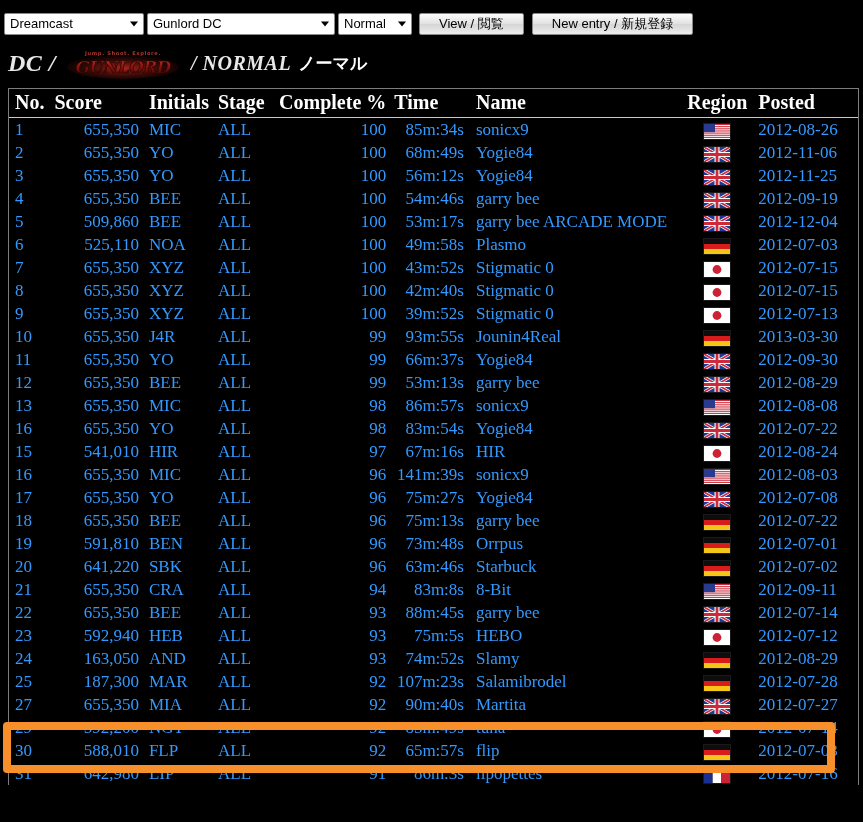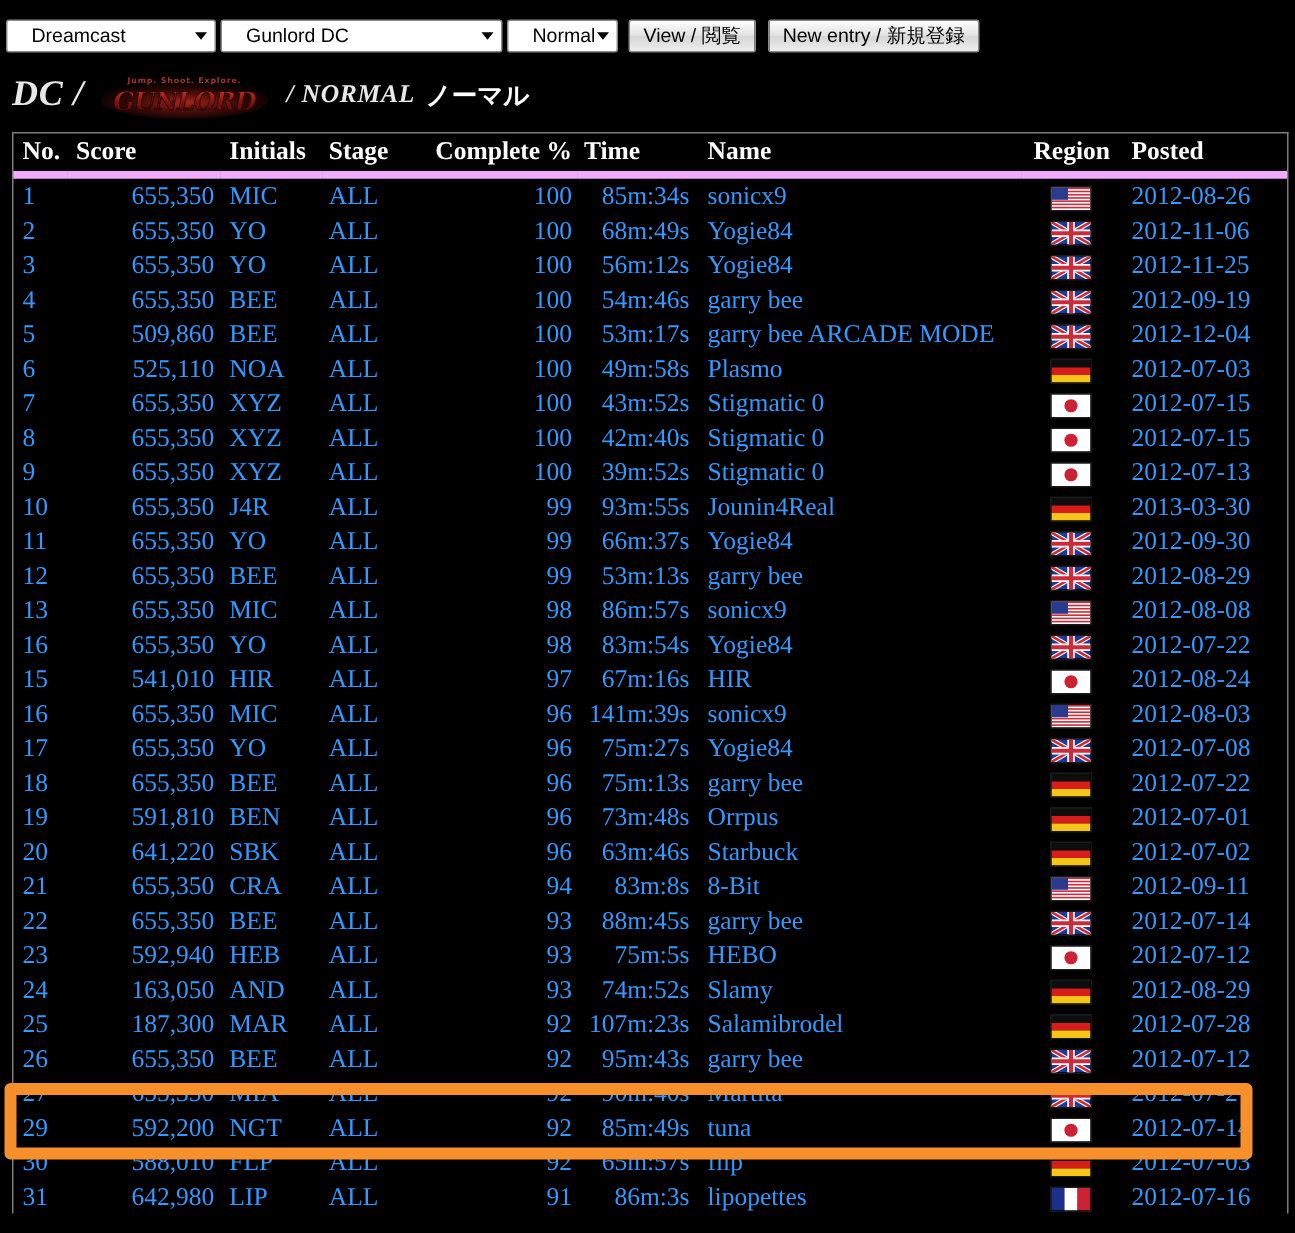--- a/index.html
+++ b/index.html
@@ -18,21 +18,21 @@
   .sel{
     position:relative;
     height:22px;
     background:#ffffff;
     border:1px solid #8a8a8a;
     border-radius:2px;
     color:#000;
     font-family:"Liberation Sans", sans-serif;
     font-size:13px;
     display:flex;align-items:center;
-    padding:0 20px 0 16px;
+    padding:0 20px 0 5px;
     box-sizing:border-box;
     white-space:nowrap;
   }
   .sel .arw{
     position:absolute;right:5px;top:50%;transform:translateY(-50%);
     width:0;height:0;
     border-left:4px solid transparent;
     border-right:4px solid transparent;
     border-top:5px solid #000;
   }
@@ -41,21 +41,21 @@
   #sel-mode{width:74px;}
   .btn{
     height:22px;
     background:linear-gradient(#fdfdfd,#e2e2e2 48%,#d6d6d6 52%,#ededed);
     border:1px solid #8a8a8a;
     border-radius:2px;
     color:#000;
     font-family:"Liberation Sans", sans-serif;
     font-size:13px;
     display:flex;align-items:center;justify-content:center;
-    padding:0 9px;
+    padding:0 19px;
     box-sizing:border-box;
     white-space:nowrap;
   }
   #btn-view{margin-left:4px;}
   #btn-new{margin-left:5px;}
 
   
   #breadcrumb{
     position:absolute;left:8px;top:44px;width:820px;height:38px;
     display:flex;align-items:center;gap:0;text-align:right;
@@ -65,21 +65,21 @@
     font-style:italic;font-weight:bold;font-size:24px;
     color:#e8e8e8;letter-spacing:0.5px;
     margin-right:8px;
   }
   #logo{
     position:relative;width:118px;height:34px;margin-right:9px;
     display:block;
   }
   #bc-normal{
     font-family:"Liberation Serif", serif;
-    font-style:italic;font-weight:bold;font-size:17px;
+    font-style:italic;font-weight:bold;font-size:20px;
     color:#e8e8e8;letter-spacing:0.5px;margin-right:7px;
   }
   #bc-normal-jp{
     font-family:"DejaVu Sans", sans-serif;
     font-weight:bold;font-size:17px;color:#ffffff;
   }
 
   
   #table-wrap{
     position:absolute;left:8px;top:88px;width:851px;
@@ -91,23 +91,23 @@
   table{
     border-collapse:collapse;width:100%;
     font-size:17px;
     font-family:"Liberation Serif", serif;
   }
   thead th{
     color:#ffffff;
     font-weight:bold;
     text-align:left;
     padding:2px 4px 3px 4px;
-    border-bottom:5px solid #f0abfc;
+    border-bottom:1px solid #f0abfc;
     white-space:nowrap;
-    font-size:17px;
+    font-size:20px;
   }
   tbody td{
     color:#3399ff;
     padding:1px 4px;
     white-space:nowrap;
     height:21px;
     line-height:21px;
     font-size:17px;
   }
   .c-no{width:26px;text-align:left;padding-left:6px;}
@@ -609,37 +609,20 @@
           <td class="c-time">107m:23s</td>
           <td class="c-name">Salamibrodel</td>
           <td class="c-region"><span class="flag"><svg width="26" height="15" viewBox="0 0 26 15">
                 <rect width="26" height="5" y="0" fill="#0d0d0d"></rect>
                 <rect width="26" height="5" y="5" fill="#d81c1c"></rect>
                 <rect width="26" height="5" y="10" fill="#f5c518"></rect>
               </svg></span></td>
           <td class="c-posted">2012-07-28</td>
         </tr>
         <tr>
-          <td class="c-no">26</td>
-          <td class="c-score">655,350</td>
-          <td class="c-init">BEE</td>
-          <td class="c-stage">ALL</td>
-          <td class="c-pct">92</td>
-          <td class="c-time">95m:43s</td>
-          <td class="c-name">garry bee</td>
-          <td class="c-region"><span class="flag"><svg width="26" height="15" viewBox="0 0 26 15">
-                <rect width="26" height="15" fill="#1f3a93"></rect>
-                <path d="M0,0 L26,15 M26,0 L0,15" stroke="#fff" stroke-width="3.2"></path>
-                <path d="M0,0 L26,15 M26,0 L0,15" stroke="#cc2b3a" stroke-width="1.7"></path>
-                <path d="M13,0 L13,15 M0,7.5 L26,7.5" stroke="#fff" stroke-width="5"></path>
-                <path d="M13,0 L13,15 M0,7.5 L26,7.5" stroke="#cc2b3a" stroke-width="2.8"></path>
-              </svg></span></td>
-          <td class="c-posted">2012-07-12</td>
-        </tr>
-        <tr>
           <td class="c-no">27</td>
           <td class="c-score">655,350</td>
           <td class="c-init">MIA</td>
           <td class="c-stage">ALL</td>
           <td class="c-pct">92</td>
           <td class="c-time">90m:40s</td>
           <td class="c-name">Martita</td>
           <td class="c-region"><span class="flag"><svg width="26" height="15" viewBox="0 0 26 15">
                 <rect width="26" height="15" fill="#1f3a93"></rect>
                 <path d="M0,0 L26,15 M26,0 L0,15" stroke="#fff" stroke-width="3.2"></path>

